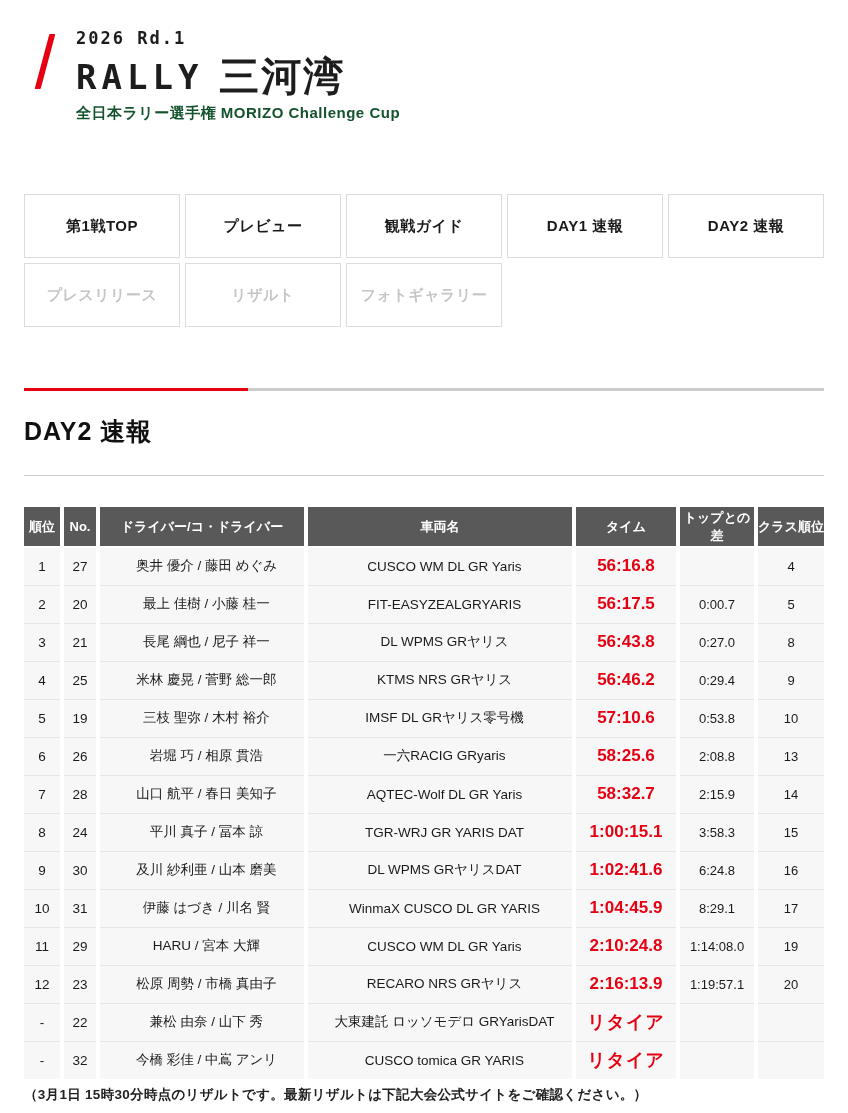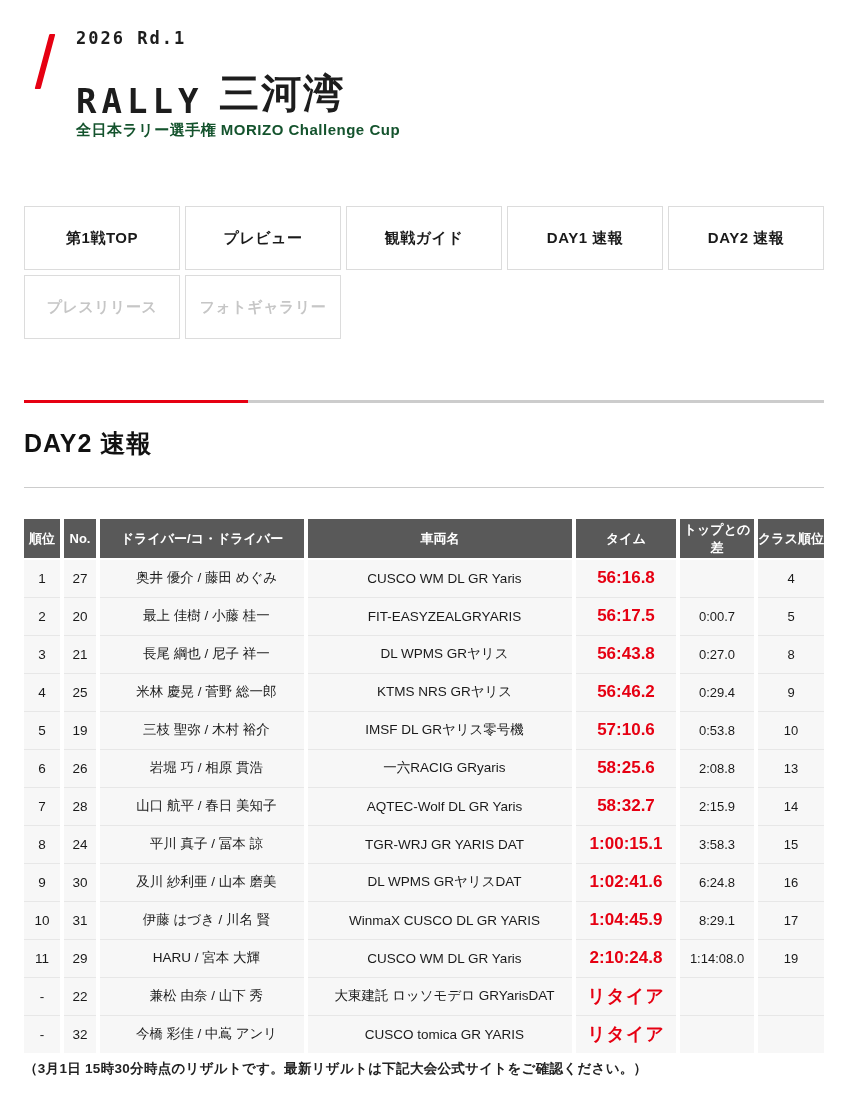--- a/index.html
+++ b/index.html
@@ -16,21 +16,21 @@
   .logo-block { position: relative; padding-left: 52px; min-height: 100px; }
   .slash {
     position: absolute; left: 18px; top: 6px;
     width: 6px; height: 55px; background: var(--accent);
     transform: skewX(-15deg); border-radius: 1px;
   }
   .round {
     font-family: "DejaVu Sans Mono", monospace; font-weight: bold;
     font-size: 17px; letter-spacing: 2px; color: #1d1d1d;
   }
-  .title-line { display: flex; align-items: flex-end; margin-top: 18px; }
+  .title-line { display: flex; align-items: center; margin-top: 1px; }
   .latin {
     font-family: "DejaVu Sans Mono", monospace; font-weight: bold;
     font-size: 34px; letter-spacing: 5px; color: #1d1d1d;
   }
   .jp { font-size: 40px; font-weight: bold; margin-left: 16px; letter-spacing: 2px; color: #1d1d1d; }
   .subtitle { font-size: 15px; font-weight: bold; letter-spacing: 0.5px; color: #14532d; }
 
   
   .nav {
     margin-top: 66px;
@@ -87,20 +87,21 @@
     <div class="subtitle">全日本ラリー選手権 MORIZO Challenge Cup</div>
   </header>
 
   <nav class="nav">
       <button class="nav-btn">第1戦TOP</button>
       <button class="nav-btn">プレビュー</button>
       <button class="nav-btn">観戦ガイド</button>
       <button class="nav-btn">DAY1 速報</button>
       <button class="nav-btn">DAY2 速報</button>
       <button class="nav-btn disabled">プレスリリース</button>
+      <button class="nav-btn disabled">リザルト</button>
       <button class="nav-btn disabled">フォトギャラリー</button>
     </nav>
 
   <div class="divider"></div>
 
   <div class="section-head">
     <h2>DAY2 速報</h2>
   </div>
 
   <table class="results">
@@ -218,20 +219,29 @@
         <tr>
           <td>11</td>
           <td>29</td>
           <td class="left">HARU / 宮本 大輝</td>
           <td class="left">CUSCO WM DL GR Yaris</td>
           <td class="time">2:10:24.8</td>
           <td class="small">1:14:08.0</td>
           <td class="small">19</td>
         </tr>
         <tr>
+          <td>12</td>
+          <td>23</td>
+          <td class="left">松原 周勢 / 市橋 真由子</td>
+          <td class="left">RECARO NRS GRヤリス</td>
+          <td class="time">2:16:13.9</td>
+          <td class="small">1:19:57.1</td>
+          <td class="small">20</td>
+        </tr>
+        <tr>
           <td>-</td>
           <td>22</td>
           <td class="left">兼松 由奈 / 山下 秀</td>
           <td class="left">大東建託 ロッソモデロ GRYarisDAT</td>
           <td class="time retired">リタイア</td>
           <td class="small"></td>
           <td class="small"></td>
         </tr>
         <tr>
           <td>-</td>

